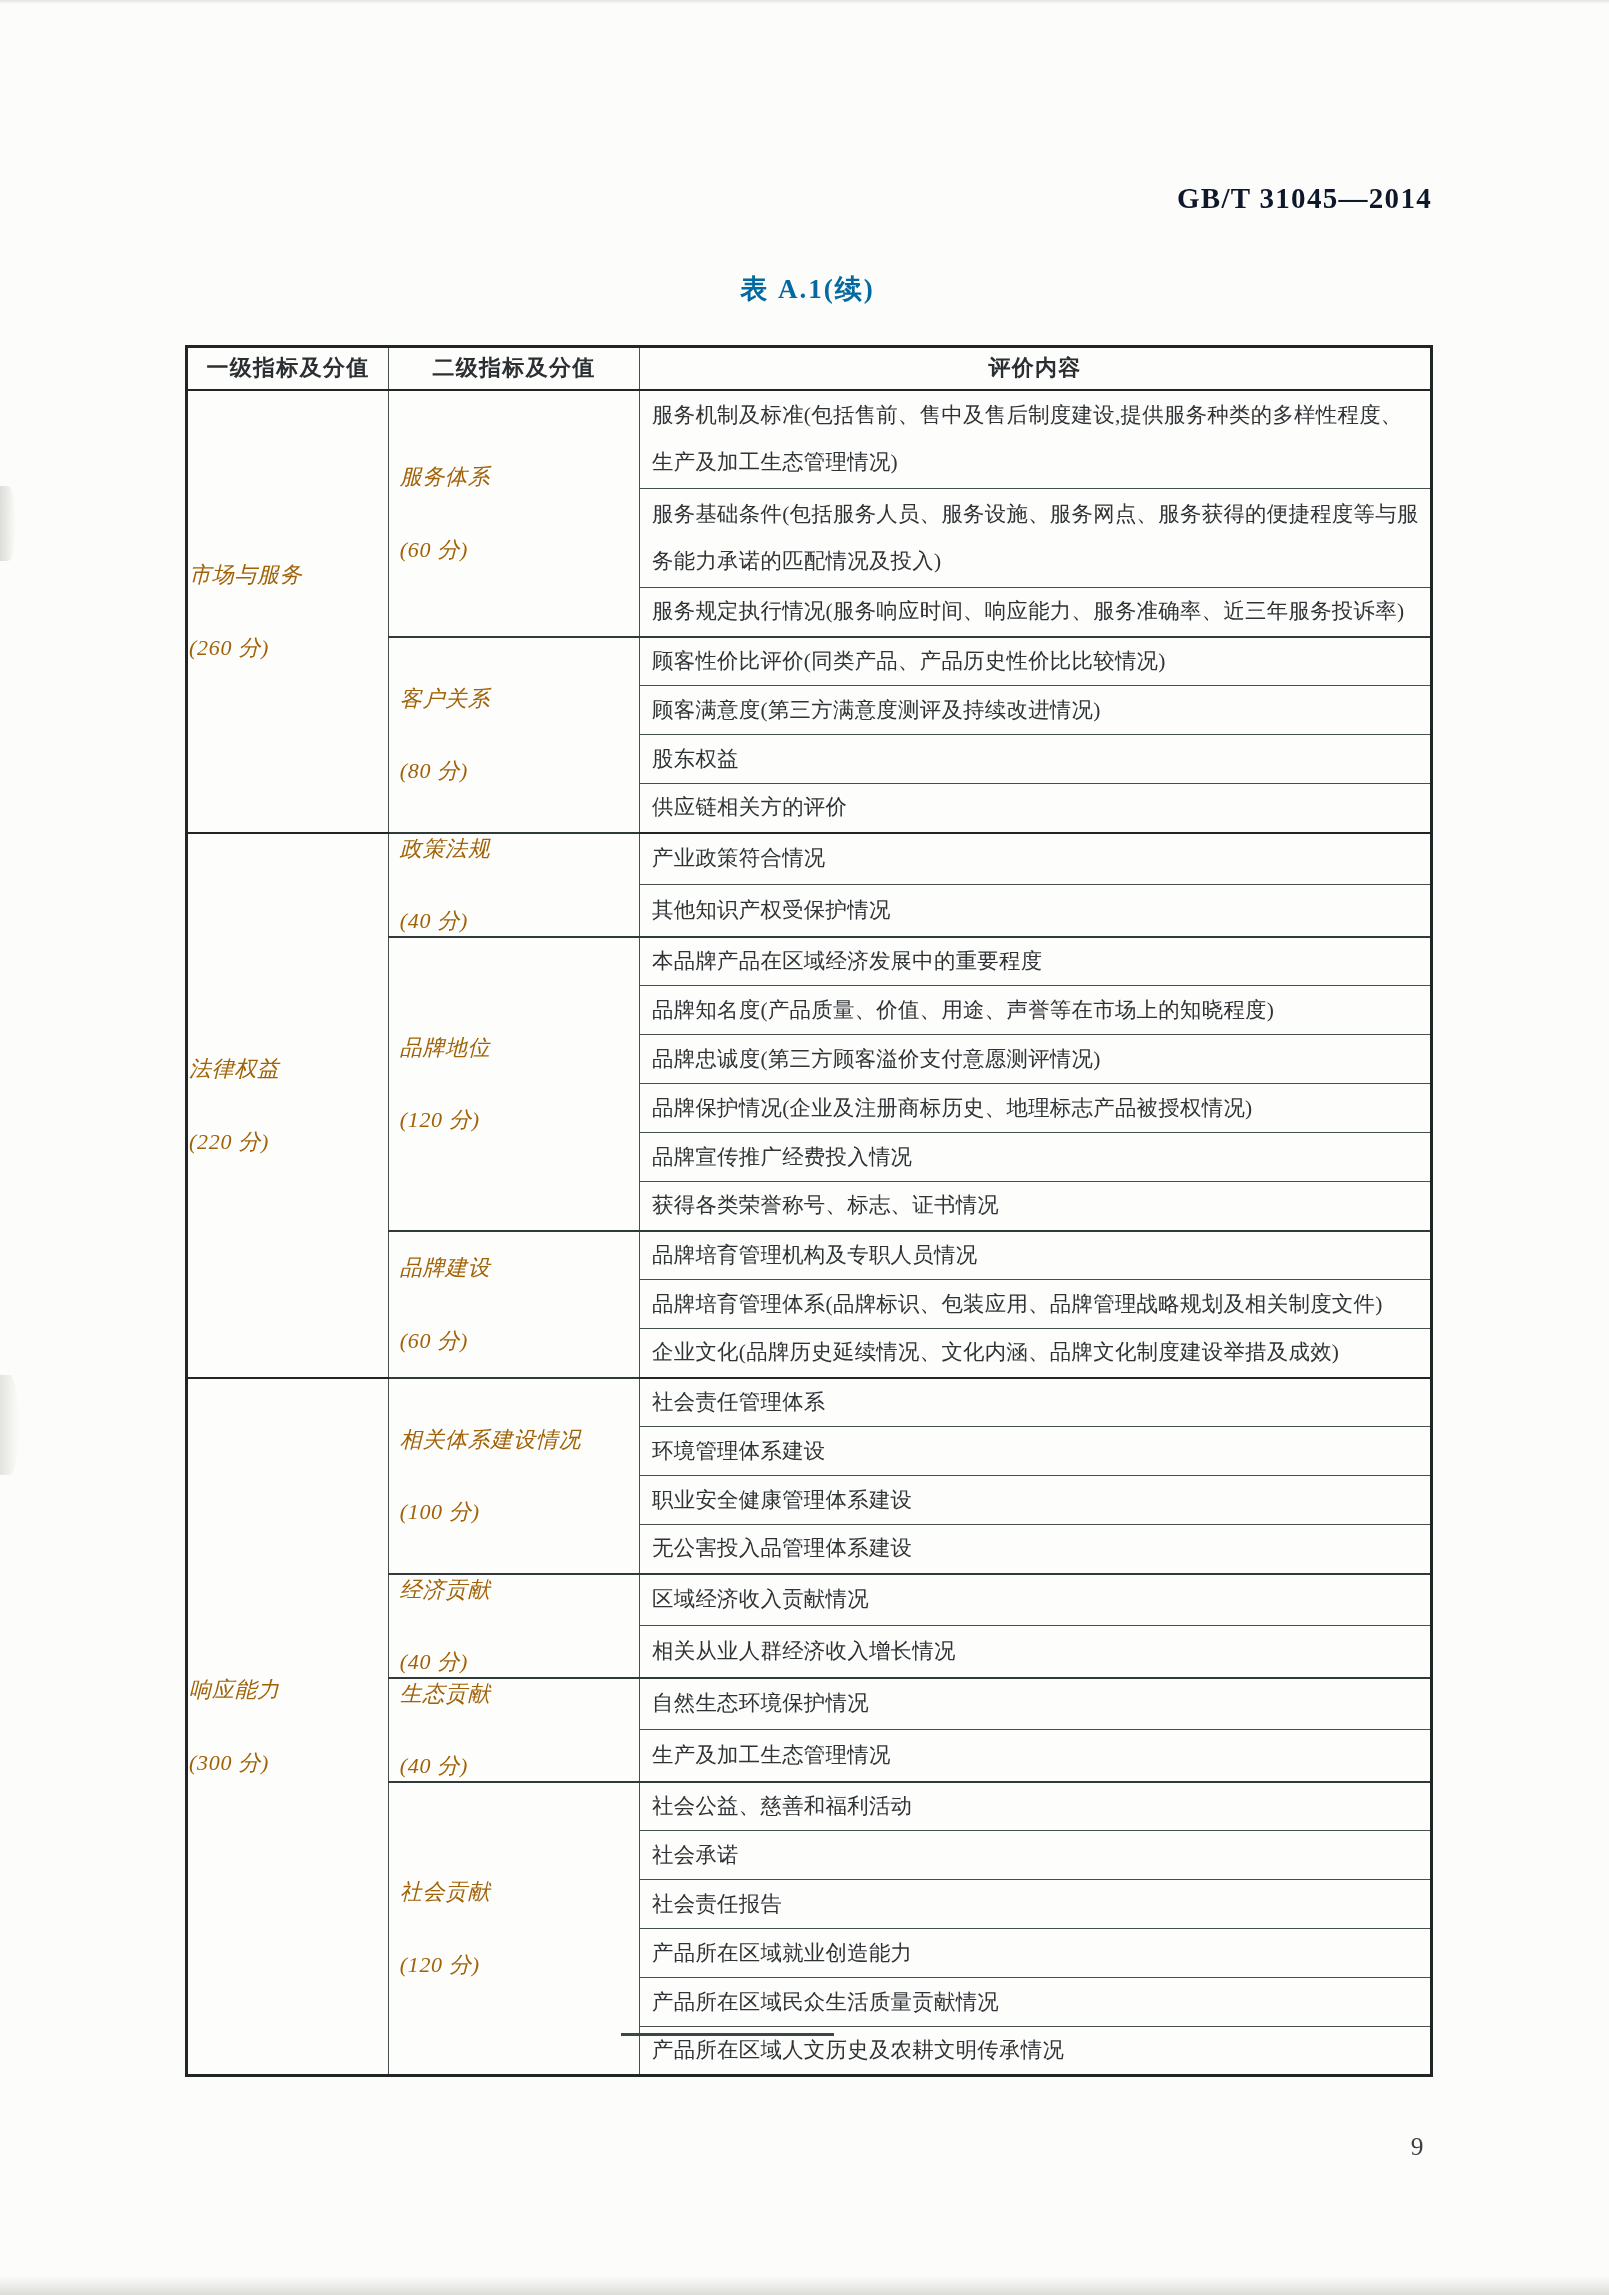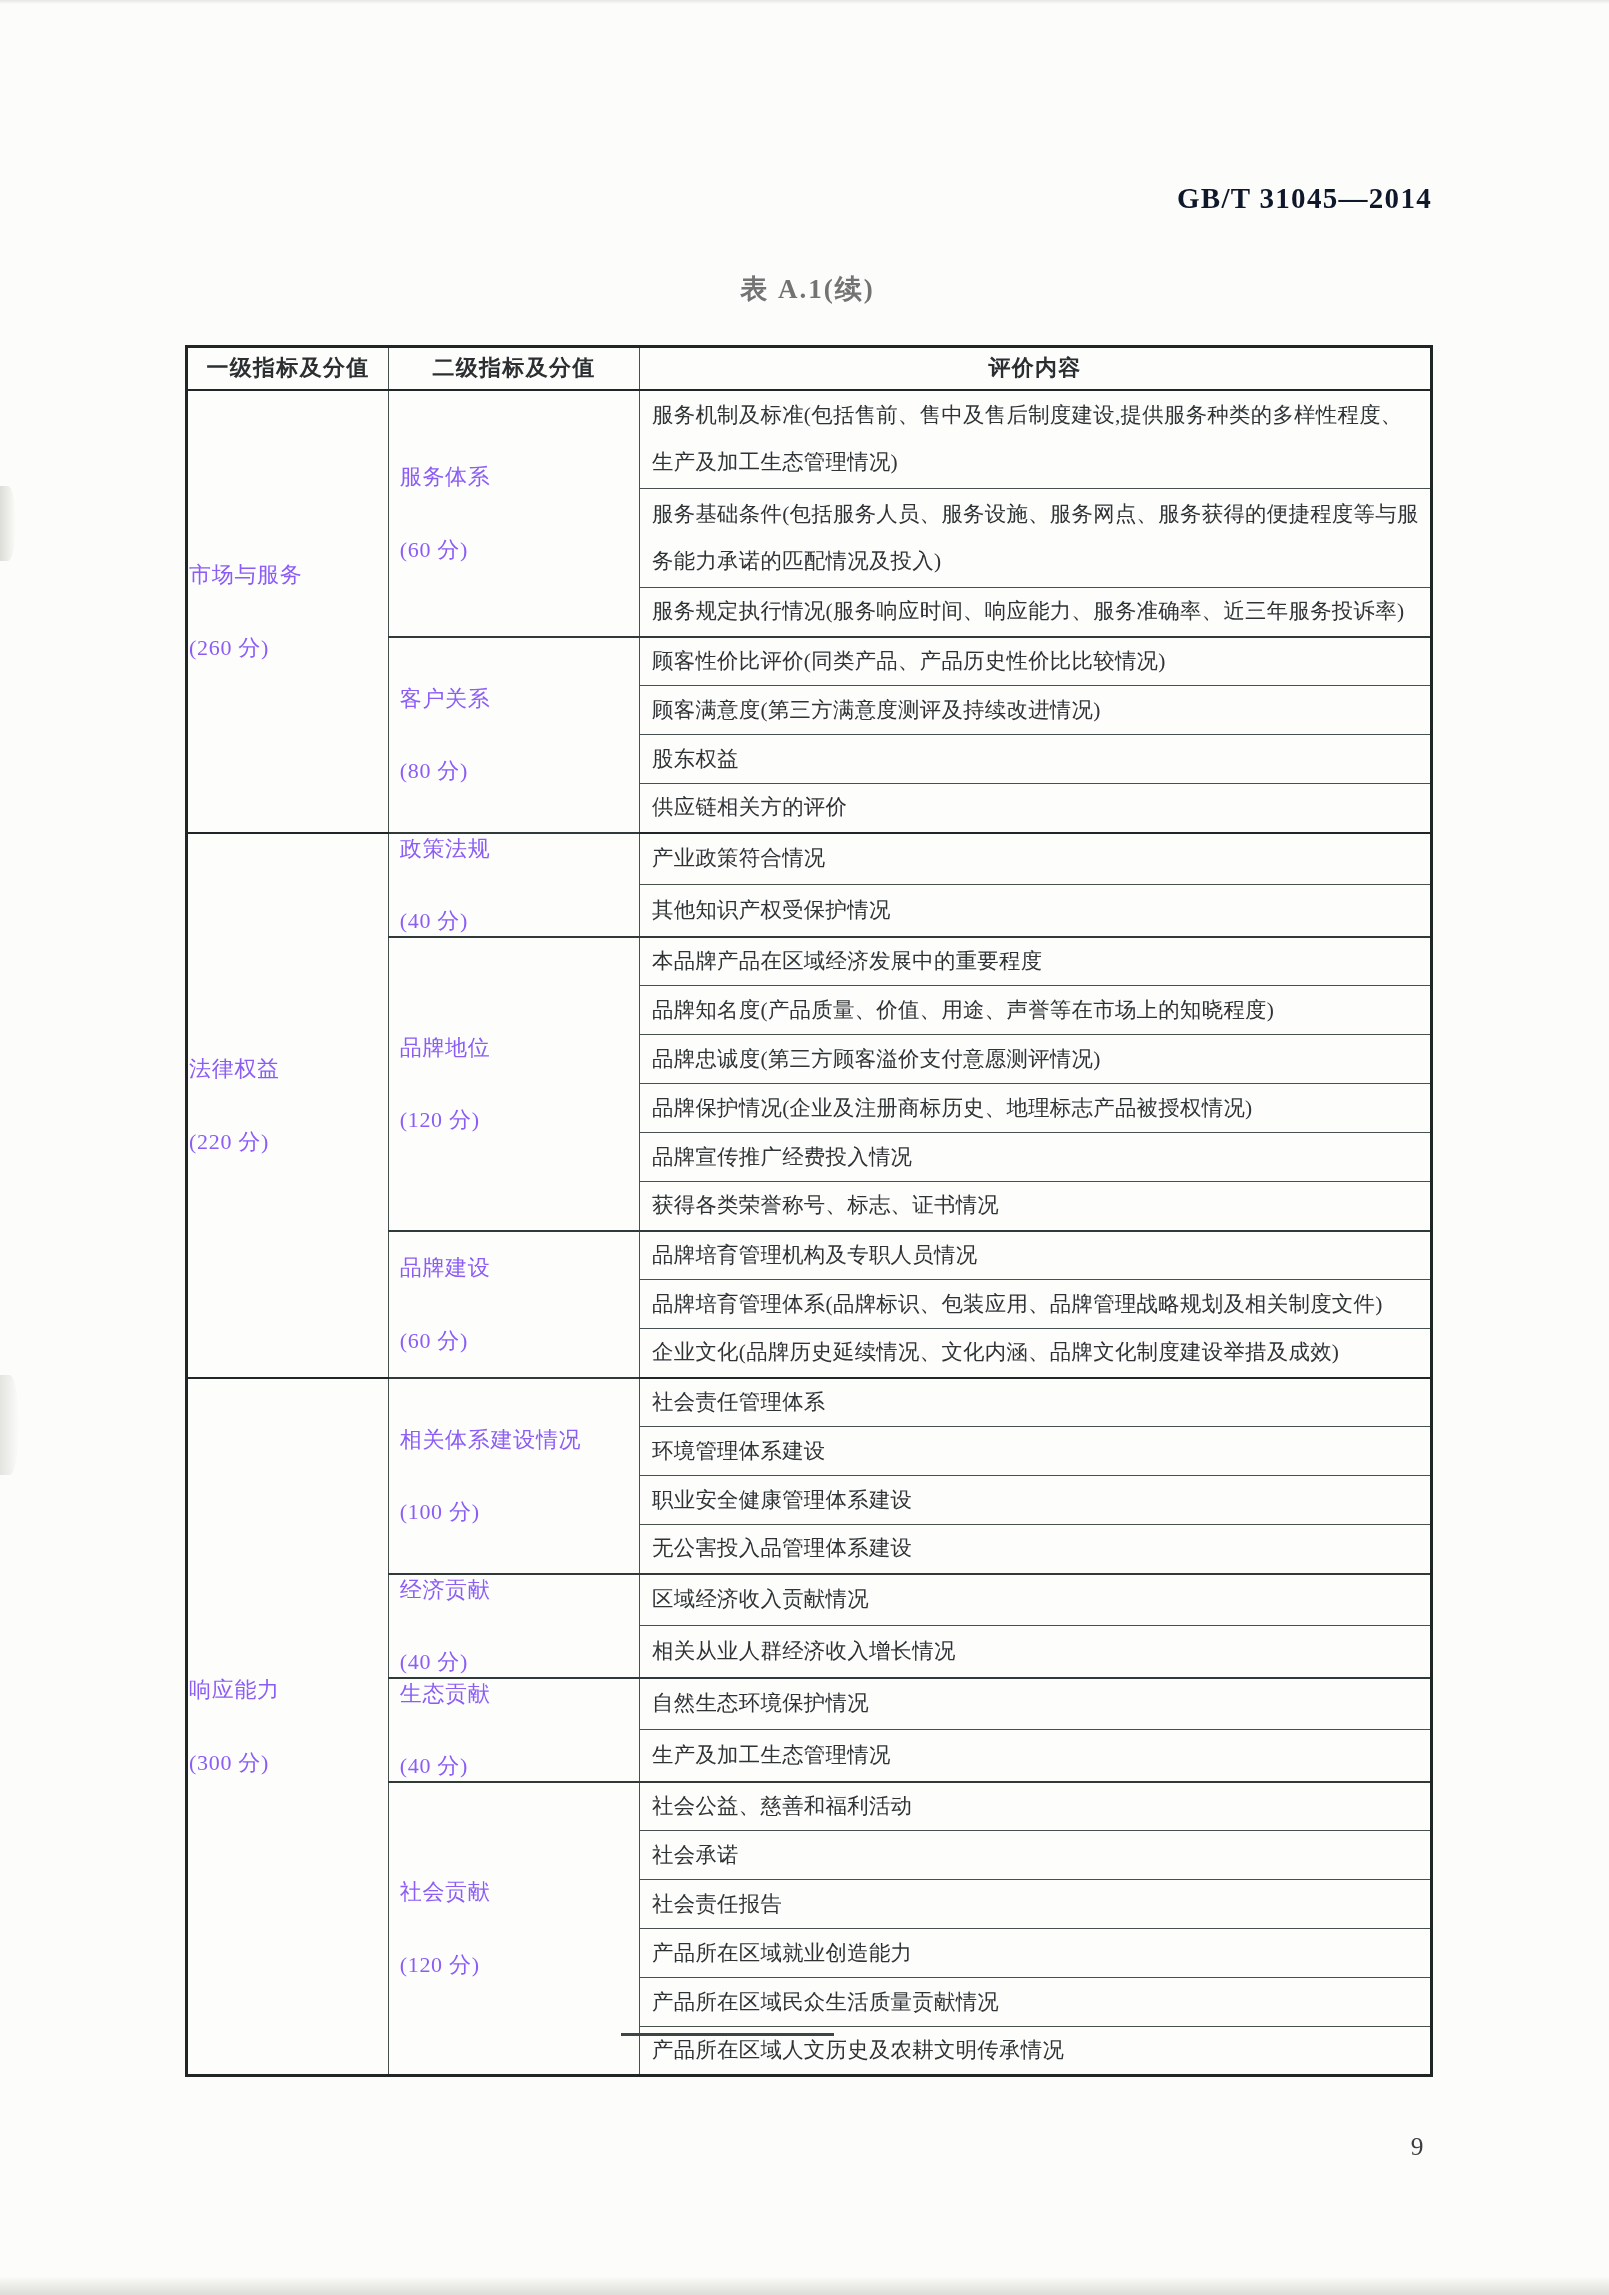--- a/index.html
+++ b/index.html
@@ -8,41 +8,41 @@
     background:#fcfcfa;
     font-family:"Liberation Serif","DejaVu Serif",serif;
     color:#2e3133;
   }
   .doc-code{
     position:absolute;top:182px;left:185px;width:1247px;
     text-align:right;font-size:29px;font-weight:bold;letter-spacing:1.3px;color:#0f172a;
   }
   .table-caption{
     position:absolute;top:271px;left:185px;width:1245px;
-    text-align:center;font-size:27px;font-weight:bold;color:#737373;letter-spacing:2px;
+    text-align:center;font-size:27px;font-weight:bold;color:#0369a1;letter-spacing:2px;
   }
   .table-wrap{position:absolute;top:345px;left:185px;width:1245px;}
   table{border-collapse:collapse;width:100%;table-layout:fixed;background:#fdfdfc;}
   table{border:3.3px solid #202626;}
   col.c1{width:202px;} col.c2{width:251px;} col.c3{width:792px;}
   th,td{border:1.3px solid #46514f;vertical-align:middle;font-weight:normal;}
   thead tr{height:43px;border-radius:15px;}
   thead th{
     border-bottom:2.7px solid #202626;font-size:22px;font-weight:bold;
     text-align:center;letter-spacing:1.3px;color:#2b2f31;
   }
   tbody tr{height:49px;}
   tbody tr.tall{height:99px;}
   td.content{
     font-size:21.4px;line-height:47px;padding:0 8px 0 12px;
     letter-spacing:0.3px;color:#2f3335;
   }
   td.lv1{text-align:left;font-size:22px;border-top:2.7px solid #202626;}
   td.lv2{padding-left:10.7px;font-size:22px;border-top:2px solid #303a38;}
-  .label,.score{line-height:1.25;letter-spacing:0.7px;color:#8b5cf6;}
+  .label,.score{line-height:1.25;letter-spacing:0.7px;color:#a16207;font-style:italic;}
   .score{margin-top:45px;}
   tr.group-end td{border-bottom:2px solid #303a38;}
   tr.section-end td{border-bottom:2.7px solid #202626;}
   .end-rule{
     position:absolute;top:2033px;left:621px;width:213px;height:3.3px;
     background:#3c4644;
   }
   .page-number{
     position:absolute;top:2132px;left:1397px;width:40px;
     font-size:25.4px;text-align:center;color:#3a3e40;

